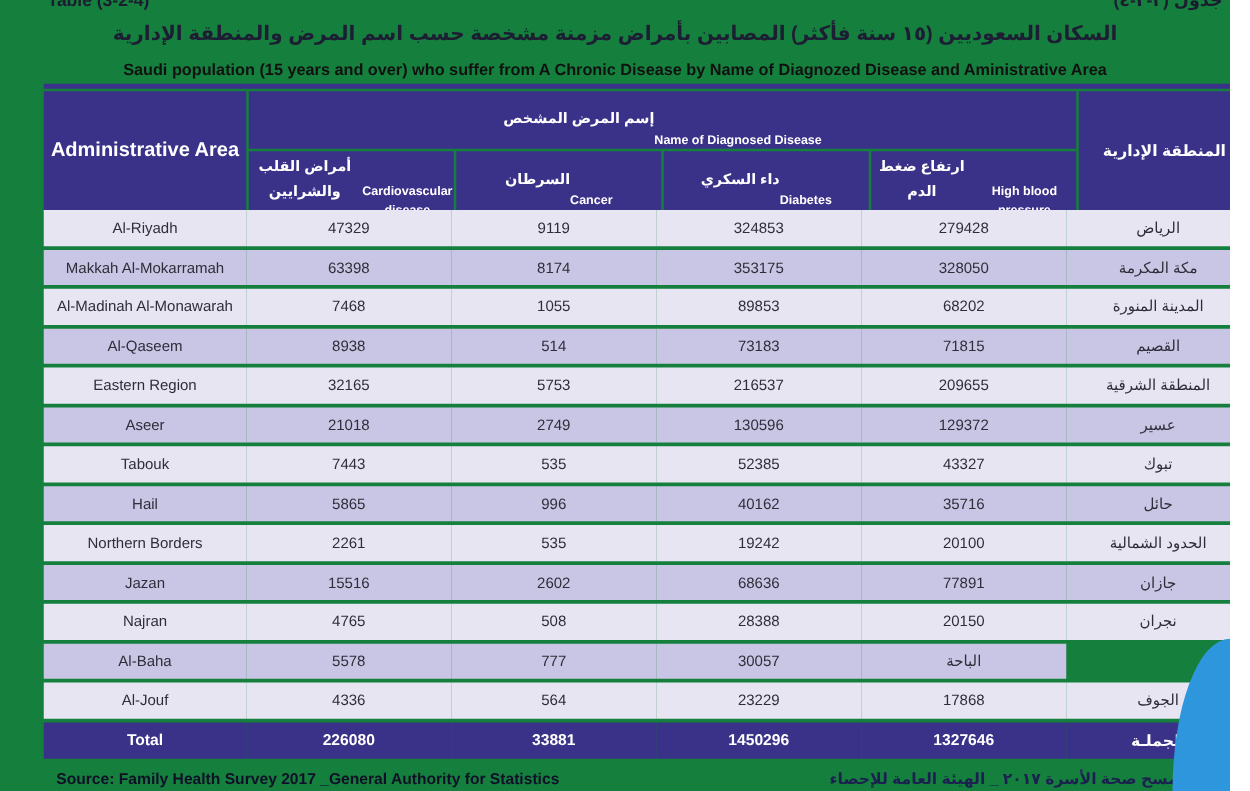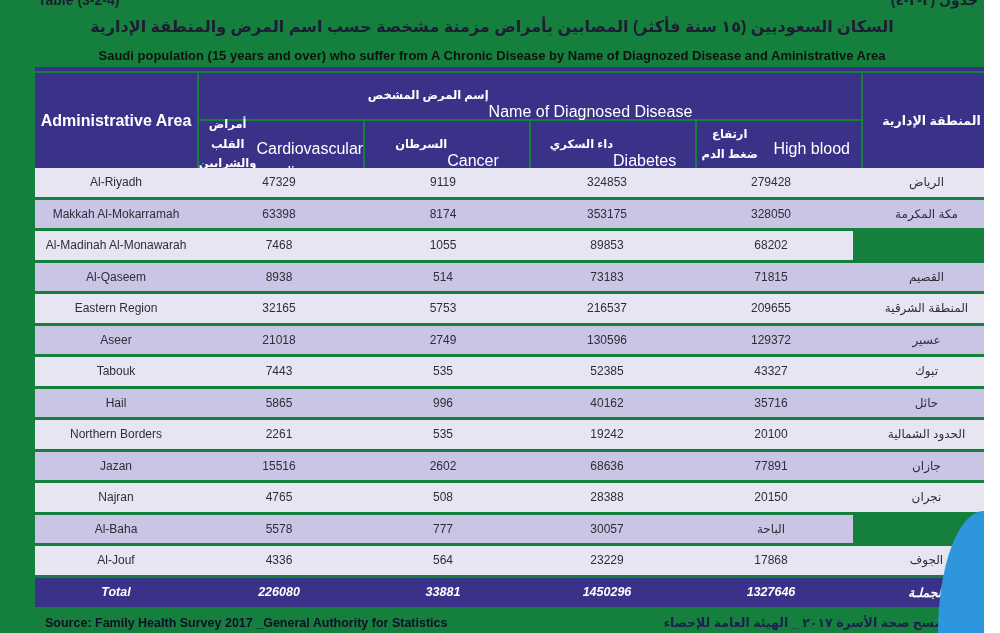--- a/index.html
+++ b/index.html
@@ -23,33 +23,33 @@
 
   .thead { display:grid; grid-template-columns:162px 164px 164px 164px 164px 1fr;
            grid-template-rows:46px 47px; gap:2px; }
   .thead .cell { background:#3a3188; color:#fff; display:flex; flex-direction:row;
                  align-items:center; justify-content:center; text-align:center; }
   .cell-admin-en { grid-row:1 / 3; grid-column:1; font-size:16px; font-weight:bold; }
   .cell-group { grid-row:1; grid-column:2 / 6; }
   .cell-admin-ar { grid-row:1 / 3; grid-column:6; font-size:12.5px; font-weight:bold; direction:rtl; }
   .sub { grid-row:2; }
   .h-ar { font-size:11.5px; font-weight:bold; direction:rtl; line-height:1.7; }
-  .h-en { font-size:16px; font-weight:normal; line-height:1.5;margin-top:32px; }
+  .h-en { font-size:10px; font-weight:bold; line-height:1.5;margin-top:32px; }
 
   
   .trow { display:grid; grid-template-columns:162px 164px 164px 164px 164px 1fr;
           column-gap:0; height:28.5px; margin-bottom:3px; }
   .trow .cell { display:flex; align-items:center; justify-content:center;
                 font-size:12px; color:#2e2e3a; }
   .trow.light .cell { background:#e7e5f2; }
   .trow.dark  .cell { background:#c9c5e4; }
   .cell.ar { direction:rtl; font-size:12px; }
 
   
-  .trow.total { height:29px;font-style:italic; }
+  .trow.total { height:29px; }
   .trow.total .cell { background:#3a3188; color:#fff; font-weight:bold; font-size:12.5px; }
 
   
   .tfoot { display:flex; justify-content:space-between; align-items:center; height:26px; margin-top:2px; }
   .src-en { font-size:12.5px; font-weight:bold; color:#0f0f28; padding-left:10px; white-space:nowrap; }
   .src-ar { font-size:12.5px; font-weight:bold; color:#1c2050; direction:rtl; padding-right:6px; white-space:nowrap; }
   .bottom-line { height:3px; background:#3a3188; margin-top:1px; }
 
   
   .corner-shape { position:absolute; right:0; bottom:0; width:46px; height:122px;
@@ -113,20 +113,21 @@
         <div class="cell">353175</div>
         <div class="cell">328050</div>
         <div class="cell ar">مكة المكرمة</div>
       </div>
         <div class="trow light">
         <div class="cell en">Al-Madinah Al-Monawarah</div>
         <div class="cell">7468</div>
         <div class="cell">1055</div>
         <div class="cell">89853</div>
         <div class="cell">68202</div>
+        <div class="cell ar">المدينة المنورة</div>
       </div>
         <div class="trow dark">
         <div class="cell en">Al-Qaseem</div>
         <div class="cell">8938</div>
         <div class="cell">514</div>
         <div class="cell">73183</div>
         <div class="cell">71815</div>
         <div class="cell ar">القصيم</div>
       </div>
         <div class="trow light">

